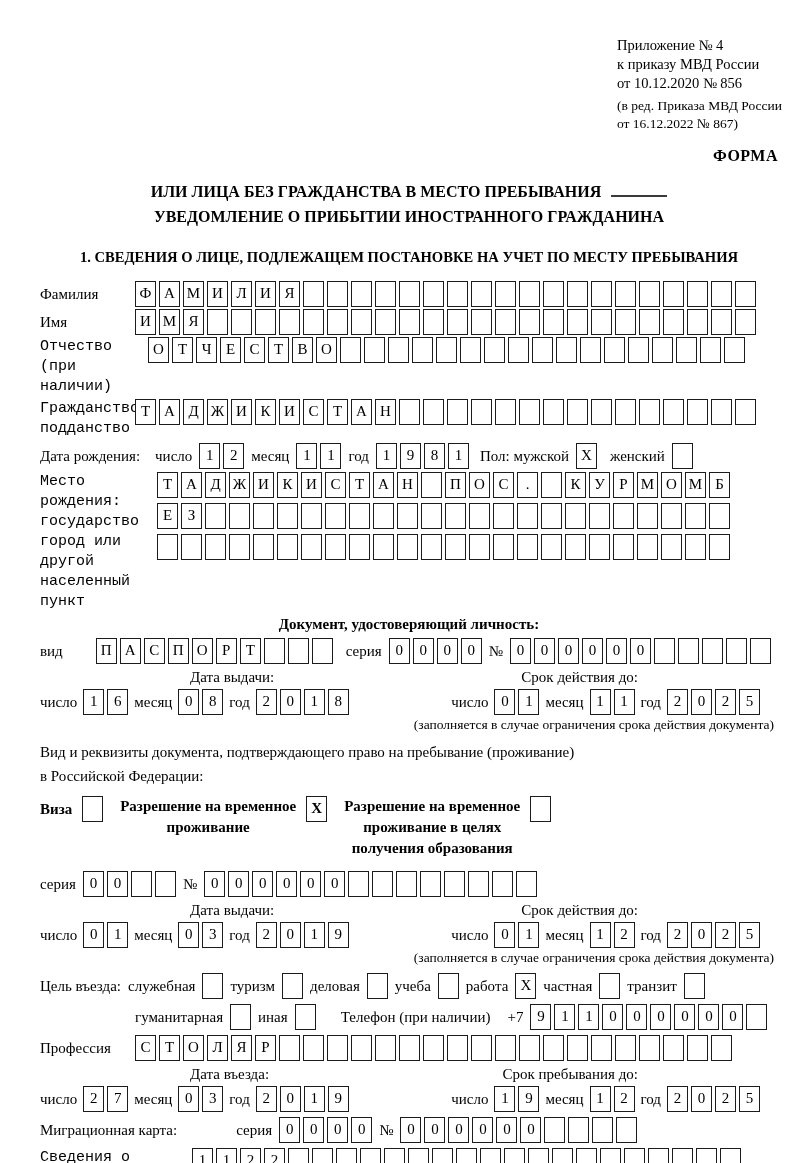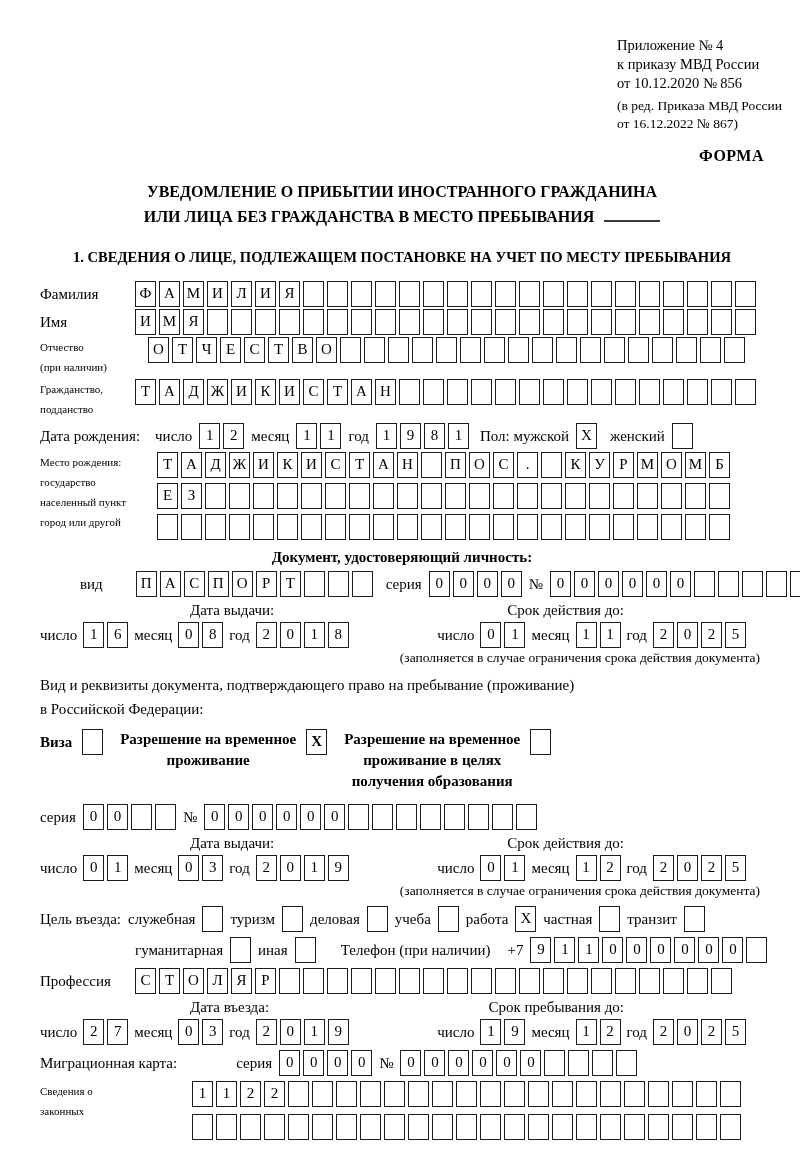--- a/index.html
+++ b/index.html
@@ -1,35 +1,35 @@
 <!DOCTYPE html>
 <html><head>
 <meta charset="utf-8">
 <style>
   html,body{margin:0;padding:0;background:#ffffff;}
   body{width:800px;height:1163px;overflow:hidden;color:#000;
        font-family:"Liberation Serif","DejaVu Serif",serif;}
-  .page{box-sizing:border-box;width:800px;height:1163px;padding:36px 36px 0 40px;overflow:hidden;}
+  .page{box-sizing:border-box;width:800px;height:1163px;padding:36px 22px 0 40px;overflow:hidden;}
 
   .appendix{margin-left:577px;font-size:14.5px;line-height:19px;white-space:nowrap;}
   .appendix .rev{font-size:13.5px;line-height:18px;}
   .appendix .rev-first{margin-top:4px;}
   .form-label{text-align:right;font-weight:bold;font-size:16px;margin-top:14px;letter-spacing:.5px;}
 
   .title{text-align:center;font-weight:bold;font-size:16px;line-height:25px;margin-top:14px;}
   .title-underline{display:inline-block;width:56px;border-bottom:2.5px solid #3a3a3a;margin-left:10px;vertical-align:baseline;}
   .section-heading{text-align:center;font-weight:bold;font-size:14.6px;margin-top:20px;margin-bottom:15px;}
 
   .row{display:flex;align-items:center;gap:7px;margin-bottom:2px;font-size:15px;}
   .align-top{align-items:flex-start;}
   .cells{display:flex;gap:3px;}
   .cell{box-sizing:border-box;width:21px;height:26px;border:1.8px solid #1c1c1c;font-size:15px;
         line-height:22px;text-align:center;flex-shrink:0;background:#fff;}
   .lbl{font-size:15px;white-space:nowrap;}
-  .lbl-block{font-size:11px;line-height:20px;flex-shrink:0;}
+  .lbl-block{font-size:15px;line-height:20px;flex-shrink:0;font-family:Liberation Mono, monospace;}
   .w88{width:88px;flex-shrink:0;}
   .w101{width:101px;flex-shrink:0;}
   .w110{width:110px;flex-shrink:0;}
   .w145{width:145px;flex-shrink:0;}
   .stack .cells{margin-bottom:5px;}
   .stack33 .cells{margin-bottom:7px;}
 
   .center-bold{text-align:center;font-weight:bold;font-size:15px;margin:4px 0 5px;}
   .plain{font-size:15px;line-height:24px;}
   .two-col-head{display:flex;font-size:15px;margin:5px 0 3px;}
@@ -57,22 +57,22 @@
     <div>Приложение № 4</div>
     <div>к приказу МВД России</div>
     <div>от 10.12.2020 № 856</div>
     <div class="rev rev-first">(в ред. Приказа МВД России</div>
     <div class="rev">от 16.12.2022 № 867)</div>
   </div>
 
   <div class="form-label">ФОРМА</div>
 
   <div class="title">
+    <div><span>ИЛИ ЛИЦА БЕЗ ГРАЖДАНСТВА В МЕСТО ПРЕБЫВАНИЯ</span><span class="title-underline"></span></div>
     <div>УВЕДОМЛЕНИЕ О ПРИБЫТИИ ИНОСТРАННОГО ГРАЖДАНИНА</div>
-    <div><span>ИЛИ ЛИЦА БЕЗ ГРАЖДАНСТВА В МЕСТО ПРЕБЫВАНИЯ</span><span class="title-underline"></span></div>
   </div>
 
   <div class="section-heading">1. СВЕДЕНИЯ О ЛИЦЕ, ПОДЛЕЖАЩЕМ ПОСТАНОВКЕ НА УЧЕТ ПО МЕСТУ ПРЕБЫВАНИЯ</div>
 
   <div class="row">
     <span class="lbl w88">Фамилия</span>
     <span class="cells">
         <span class="cell">Ф</span>
         <span class="cell">А</span>
         <span class="cell">М</span>
@@ -229,22 +229,22 @@
     <span class="lbl" style="margin-left:6px;">женский</span>
     <span class="cells">
         <span class="cell"></span>
       </span>
   </div>
 
   <div class="row align-top stack" style="margin-top:3px;">
     <div class="lbl-block w110">
       <div>Место рождения:</div>
       <div>государство</div>
+      <div>город или другой</div>
       <div>населенный пункт</div>
-      <div>город или другой</div>
     </div>
     <div>
       <div class="cells">
           <span class="cell">Т</span>
           <span class="cell">А</span>
           <span class="cell">Д</span>
           <span class="cell">Ж</span>
           <span class="cell">И</span>
           <span class="cell">К</span>
           <span class="cell">И</span>
@@ -316,21 +316,21 @@
           <span class="cell"></span>
           <span class="cell"></span>
           <span class="cell"></span>
           <span class="cell"></span>
         </div>
     </div>
   </div>
 
   <div class="center-bold">Документ, удостоверяющий личность:</div>
   <div class="row">
-    <span class="lbl" style="margin-right:26px;margin-left:40px;">вид</span>
+    <span class="lbl" style="margin-right:26px;">вид</span>
     <span class="cells">
         <span class="cell">П</span>
         <span class="cell">А</span>
         <span class="cell">С</span>
         <span class="cell">П</span>
         <span class="cell">О</span>
         <span class="cell">Р</span>
         <span class="cell">Т</span>
         <span class="cell"></span>
         <span class="cell"></span>

